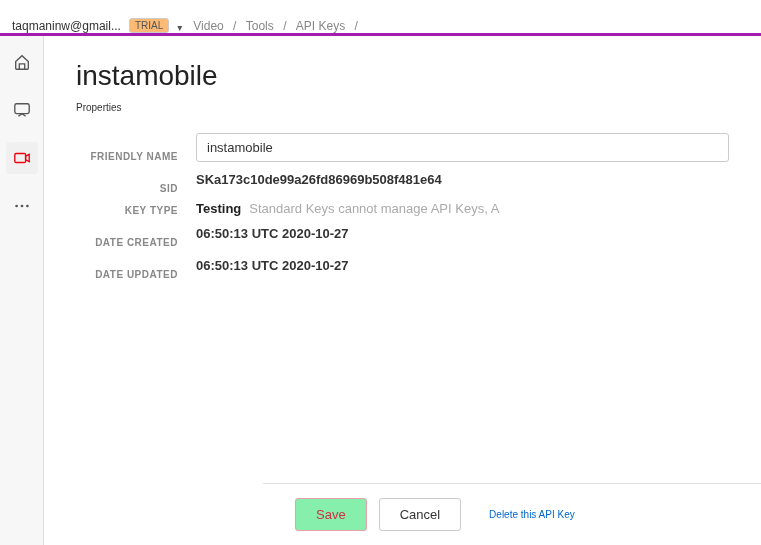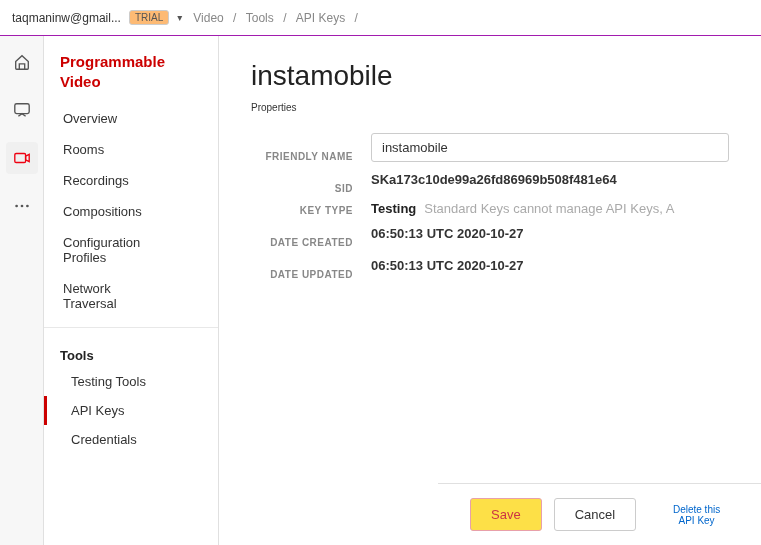--- a/index.html
+++ b/index.html
@@ -1,22 +1,22 @@
 <!DOCTYPE html>
 <html><head>
   <meta charset="utf-8">
   <style>
     * { box-sizing: border-box; margin: 0; padding: 0; }
     body { font-family: -apple-system, BlinkMacSystemFont, 'Segoe UI', sans-serif; font-size: 13px; background: #fff; width: 761px; height: 545px; overflow: hidden; }
 
     
     .top-bar {
-      display: flex; align-items: center;
+      display: flex; align-items: flex-end;
       height: 36px; background: #fff;
-      border-bottom: 1px solid #a21caf;
+      border-bottom: 3px solid #a21caf;
       padding: 0 12px; gap: 8px;
       font-size: 12px; color: #333;
     }
     .top-bar-account { color: #333; font-weight: 500; }
     .top-bar-badge {
       background: #fdba74; border: 1px solid #ccc;
       border-radius: 3px; padding: 1px 5px; font-size: 10px; color: #555;
     }
     .top-bar-chevron { font-size: 10px; color: #555; cursor: pointer; }
     .top-bar-breadcrumb { color: #555; }
@@ -102,21 +102,21 @@
 
     
     .footer-bar {
       position: absolute; bottom: 0; left: 219px; right: 0;
       border-top: 1px solid #e0e0e0;
       padding: 14px 32px;
       display: flex; align-items: center; gap: 12px;
       background: #fff;
     }
     .btn-save {
-      padding: 8px 20px; background: #fde047;
+      padding: 8px 20px; background: #86efac;
       border: 1px solid #e8a0aa; border-radius: 3px;
       font-size: 13px; color: #cc3344; cursor: pointer;
     }
     .btn-cancel {
       padding: 8px 20px; background: #fff;
       border: 1px solid #ccc; border-radius: 3px;
       font-size: 13px; color: #333; cursor: pointer;
     }
     .btn-delete {
       background: none; border: none;
@@ -167,36 +167,20 @@
     </div>
     <div class="icon-item">
       <svg viewBox="0 0 20 20" fill="currentColor">
         <circle cx="4" cy="10" r="1.5"></circle>
         <circle cx="10" cy="10" r="1.5"></circle>
         <circle cx="16" cy="10" r="1.5"></circle>
       </svg>
     </div>
   </div>
 
-  <div class="nav-sidebar">
-    <div class="nav-section-title">Programmable Video</div>
-
-    <a class="nav-item">Overview</a>
-    <a class="nav-item">Rooms</a>
-    <a class="nav-item">Recordings</a>
-    <a class="nav-item">Compositions</a>
-    <a class="nav-item">Configuration<br>Profiles</a>
-    <a class="nav-item">Network<br>Traversal</a>
-
-    <div class="sidebar-divider"></div>
-    <div class="nav-section-label">Tools</div>
-    <a class="nav-sub-item">Testing Tools</a>
-    <a class="nav-sub-item active-sub">API Keys</a>
-    <a class="nav-sub-item">Credentials</a>
-  </div>
 
   <div class="main-wrapper">
     <div class="main-scrollable">
 
       <h1 class="page-title">instamobile</h1>
       <div class="section-title">Properties</div>
 
       <div class="form-row">
         <div class="form-label">FRIENDLY NAME</div>
         <div class="form-value">

